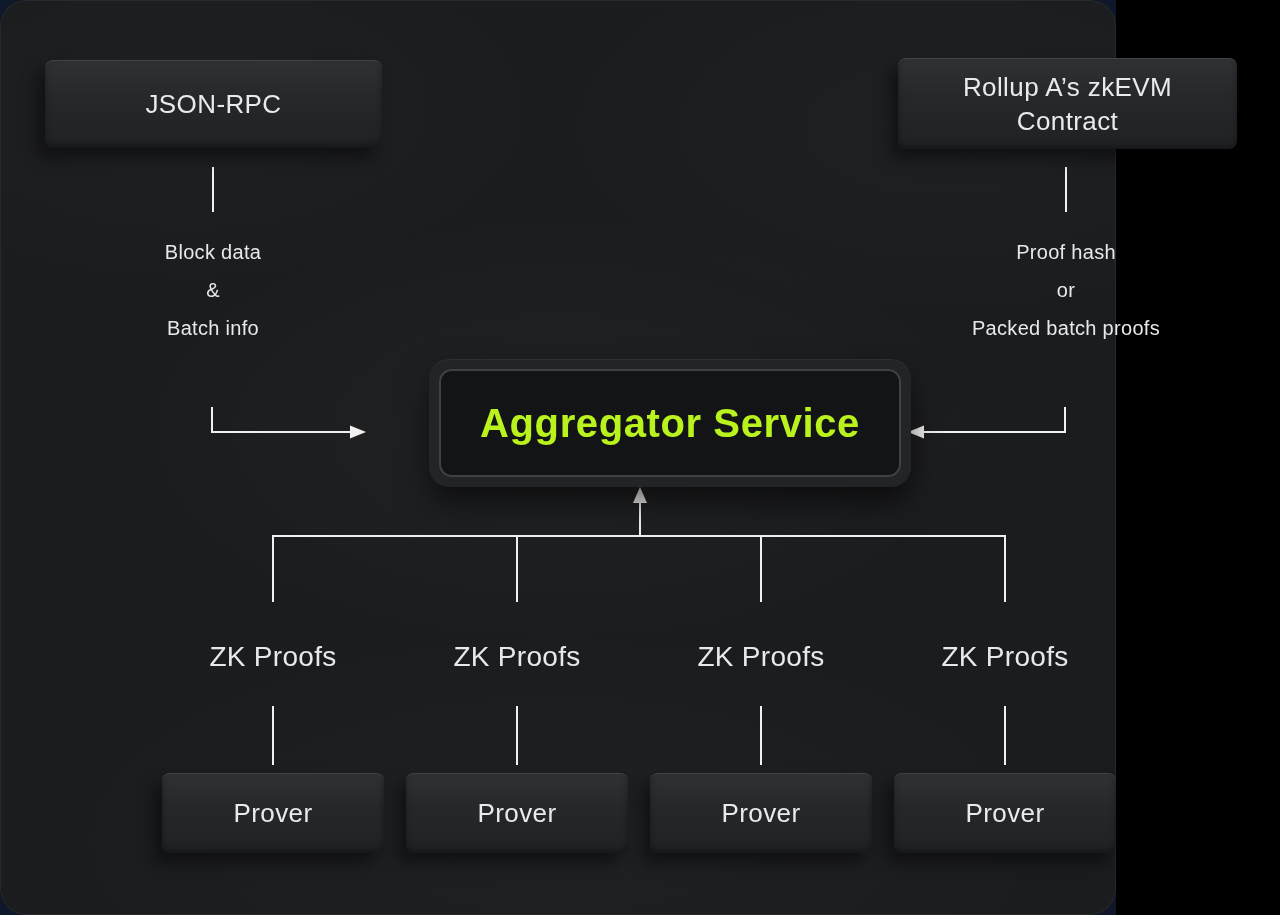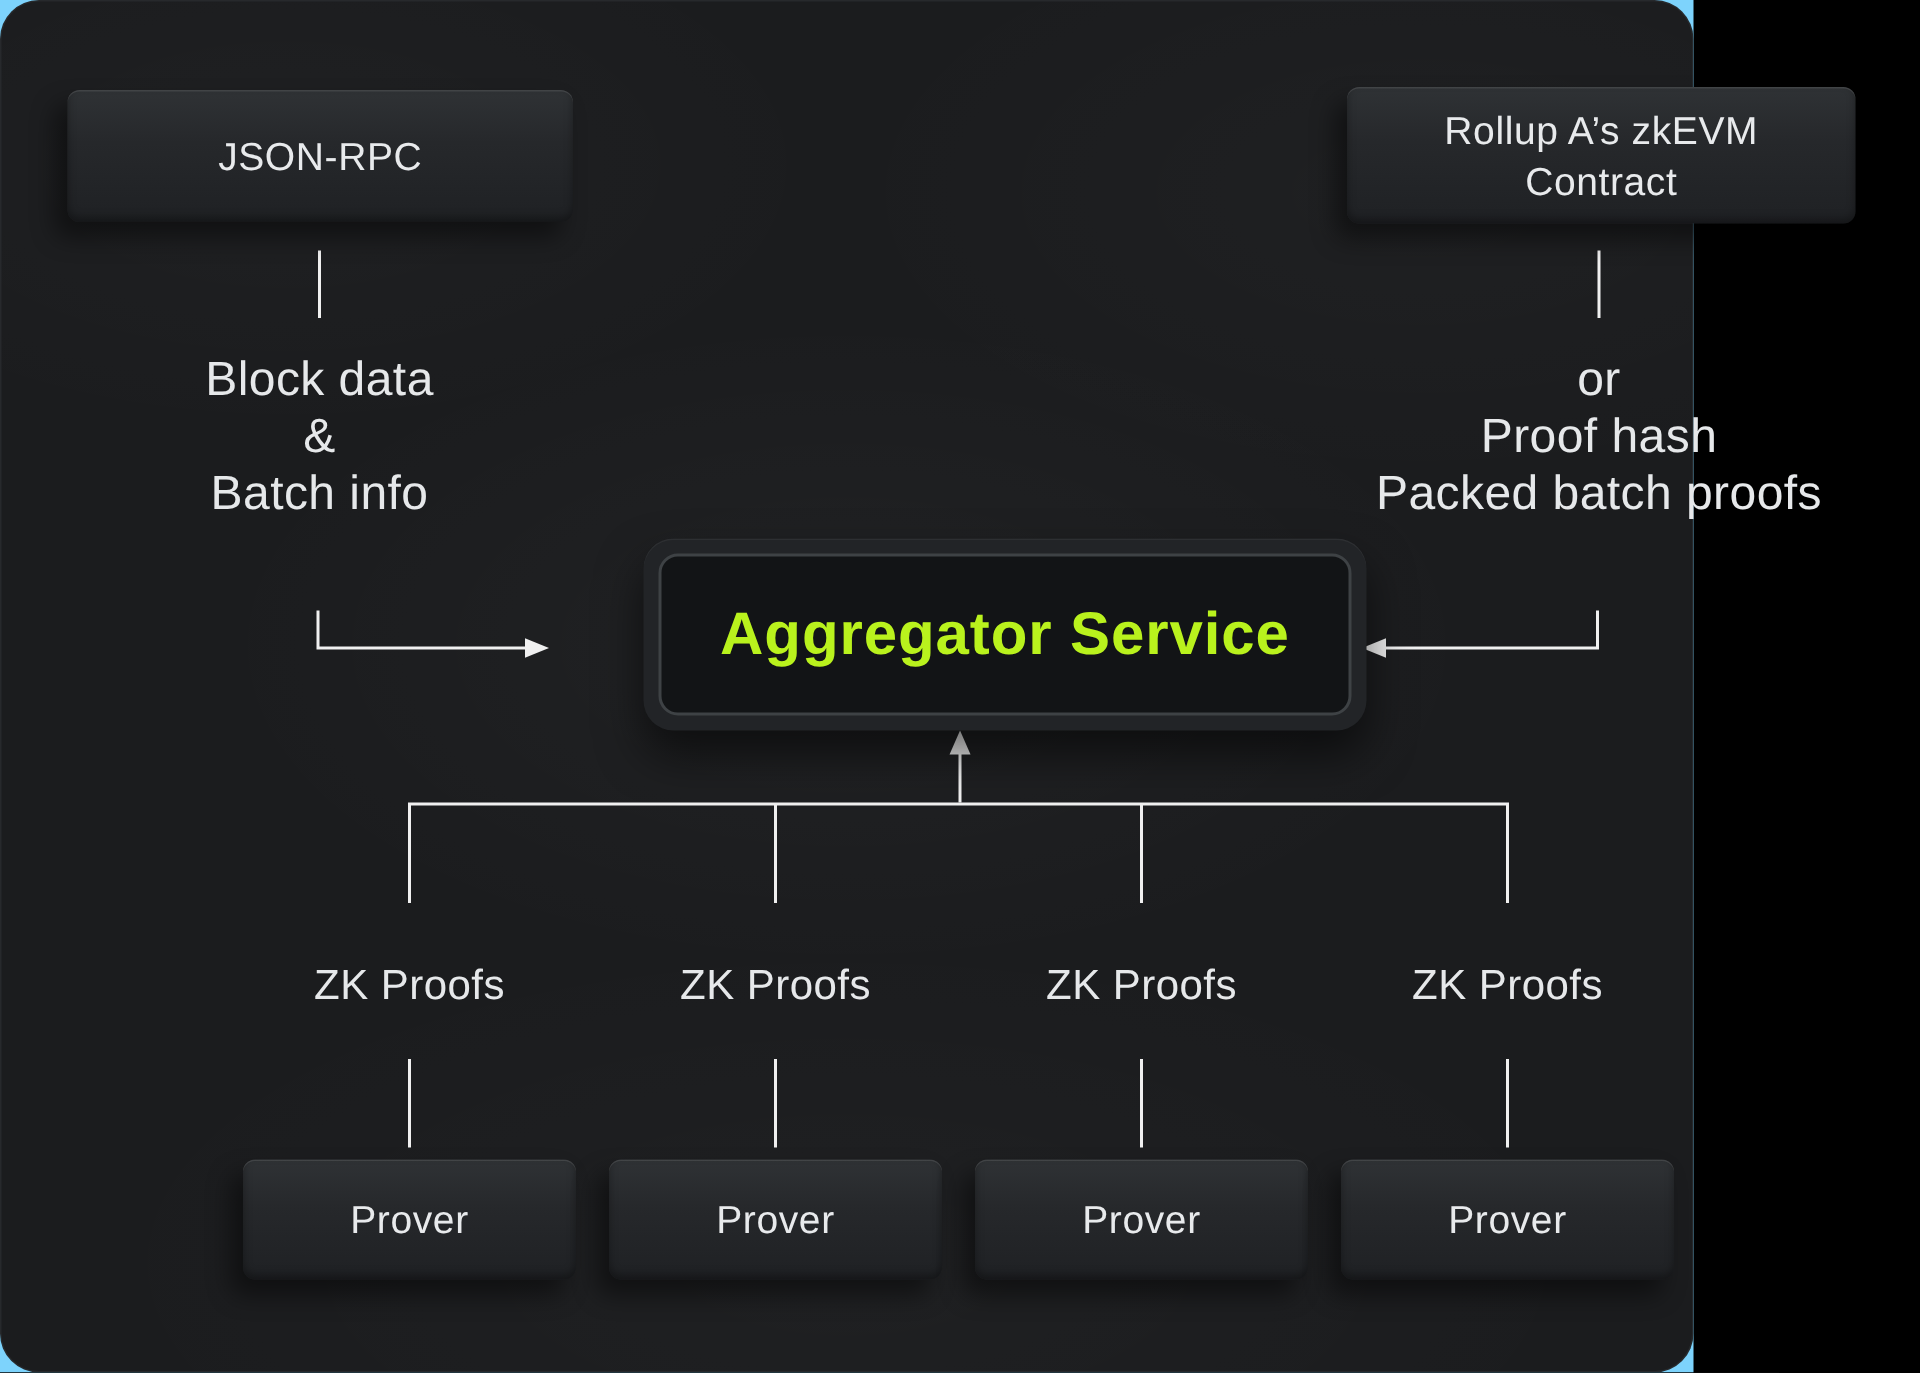--- a/index.html
+++ b/index.html
@@ -8,22 +8,21 @@
     background: #000;
     width: 1280px;
     height: 915px;
     font-family: "Liberation Sans", sans-serif;
     overflow: hidden;
   }
   .canvas {
     position: relative;
     width: 1116px;
     height: 915px;
-    background: #7dd3fc;
-    padding-left: 13px;
+    background: #0f172a;
   }
   .panel {
     position: absolute;
     inset: 0;
     border-radius: 26px;
     background:
       radial-gradient(620px 320px at 50% 47%, rgba(255,255,255,0.028), transparent 70%),
       radial-gradient(520px 260px at 17% 12%, rgba(255,255,255,0.02), transparent 72%),
       radial-gradient(560px 280px at 84% 14%, rgba(255,255,255,0.018), transparent 72%),
       radial-gradient(700px 300px at 50% 92%, rgba(255,255,255,0.02), transparent 75%),
@@ -89,21 +88,21 @@
     color: #b9f21d;
     font-size: 40px;
     font-weight: bold;
     letter-spacing: 0.6px;
     white-space: nowrap;
   }
   
   .note {
     position: absolute;
     color: #e6e8ea;
-    font-size: 32px;
+    font-size: 20px;
     line-height: 38px;
     text-align: center;
     letter-spacing: 0.3px;
   }
   .note span { display: block; }
   .zk-label {
     position: absolute;
     width: 200px;
     top: 641px;
     color: #e6e8ea;
@@ -162,22 +161,22 @@
       <span>Contract</span>
     </div>
 
     <div class="note" style="left:63px; top:233px; width:300px;">
       <span>Block data</span>
       <span>&amp;</span>
       <span>Batch info</span>
     </div>
 
     <div class="note" style="left:915px; top:233px; width:302px;">
+      <span>Proof hash</span>
       <span>or</span>
-      <span>Proof hash</span>
       <span>Packed batch proofs</span>
     </div>
 
     <div class="agg-outer">
       <div class="agg-inner">
         <span class="agg-label">Aggregator Service</span>
       </div>
     </div>
 
     <div class="zk-label" style="left:173px;">ZK Proofs</div>

